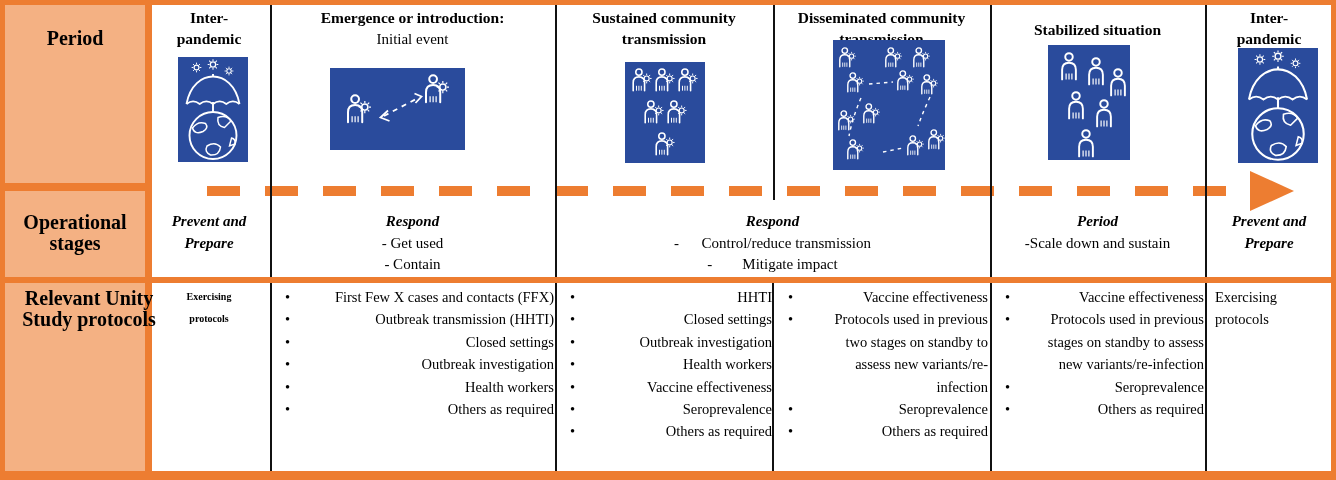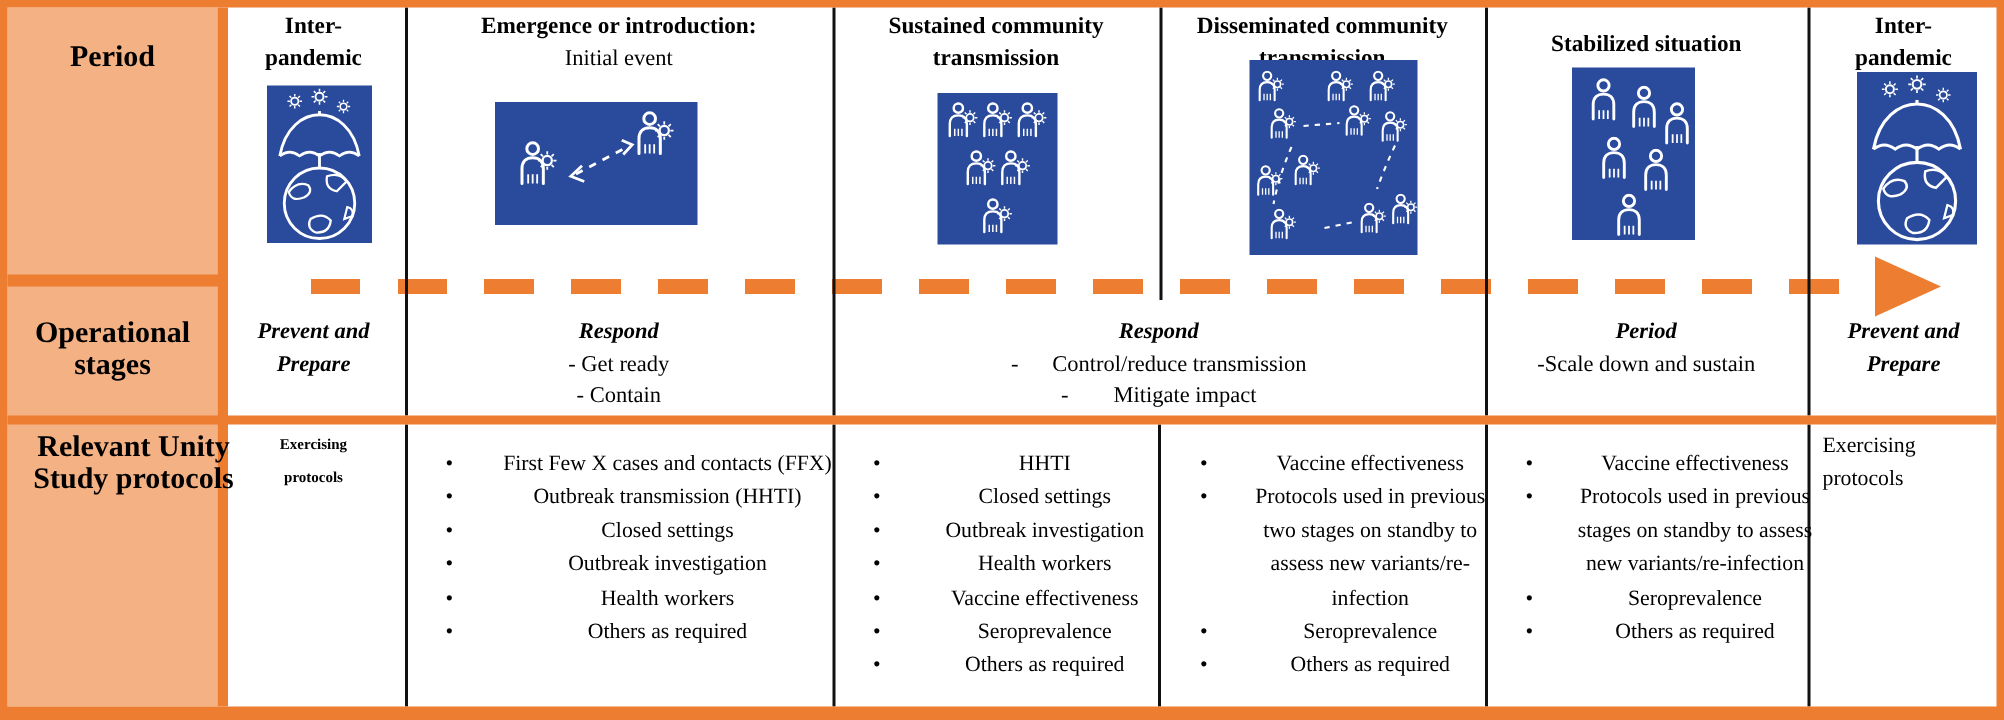--- a/index.html
+++ b/index.html
@@ -17,21 +17,21 @@
   .rowhdr{font-weight:bold;font-size:20px;text-align:center;white-space:pre-line;line-height:21px;}
   
   .ptitle{font-size:15.5px;text-align:center;line-height:20.5px;}
   .ptitle .t{font-weight:bold;white-space:pre-line;display:block;}
   .ptitle .s{display:block;font-weight:normal;font-size:15px;}
   
   .stage{font-size:15px;text-align:center;line-height:21.5px;}
   .stage .t{font-weight:bold;white-space:pre-line;display:block;font-style:italic;}
   .stage .l{display:block;white-space:pre-wrap;}
   
-  ul.plist{margin:12px;padding:0 0 0 10px;list-style:none;font-size:14.5px;line-height:22.4px;text-align:center;}
+  ul.plist{margin:0;padding:0 0 0 10px;list-style:none;font-size:14.5px;line-height:22.4px;text-align:right;}
   ul.plist li{position:relative;padding-left:30px;}
   ul.plist li::before{content:"\2022";position:absolute;left:3px;}
   .pbold{font-weight:bold;font-size:10px;text-align:center;white-space:pre-line;line-height:22px;}
   .pplain{font-size:14.5px;line-height:22.4px;text-align:left;}
   
   svg.picon{background:#2A4B9C;display:block;}
   
   .dashes{height:10px;background:repeating-linear-gradient(to right,#ED7D31 0 33px,rgba(0,0,0,0) 33px 58px);}
   .arrowhead{width:0;height:0;border-top:20px solid transparent;border-bottom:20px solid transparent;border-left:44px solid #ED7D31;}
 </style>
@@ -173,21 +173,21 @@
   <svg class="abs picon" style="left:1238px;top:48px" width="80" height="115" viewBox="0 0 70 105">
     <use href="#sym-globe-umbrella" x="0" y="0" width="70" height="105"></use>
   </svg>
 
   <div class="abs stage" style="left:150px;width:118px;top:211px">
     <span class="t">Prevent and
 Prepare</span>
   </div>
   <div class="abs stage" style="left:272px;width:281px;top:211px">
     <span class="t">Respond</span>
-    <span class="l">- Get ready</span>
+    <span class="l">- Get used</span>
     <span class="l">- Contain</span>
   </div>
   <div class="abs stage" style="left:557px;width:431px;top:211px">
     <span class="t">Respond</span>
     <span class="l">-      Control/reduce transmission</span>
     <span class="l">-        Mitigate impact</span>
   </div>
   <div class="abs stage" style="left:992px;width:211px;top:211px">
     <span class="t">Period</span>
     <span class="l">-Scale down and sustain</span>

